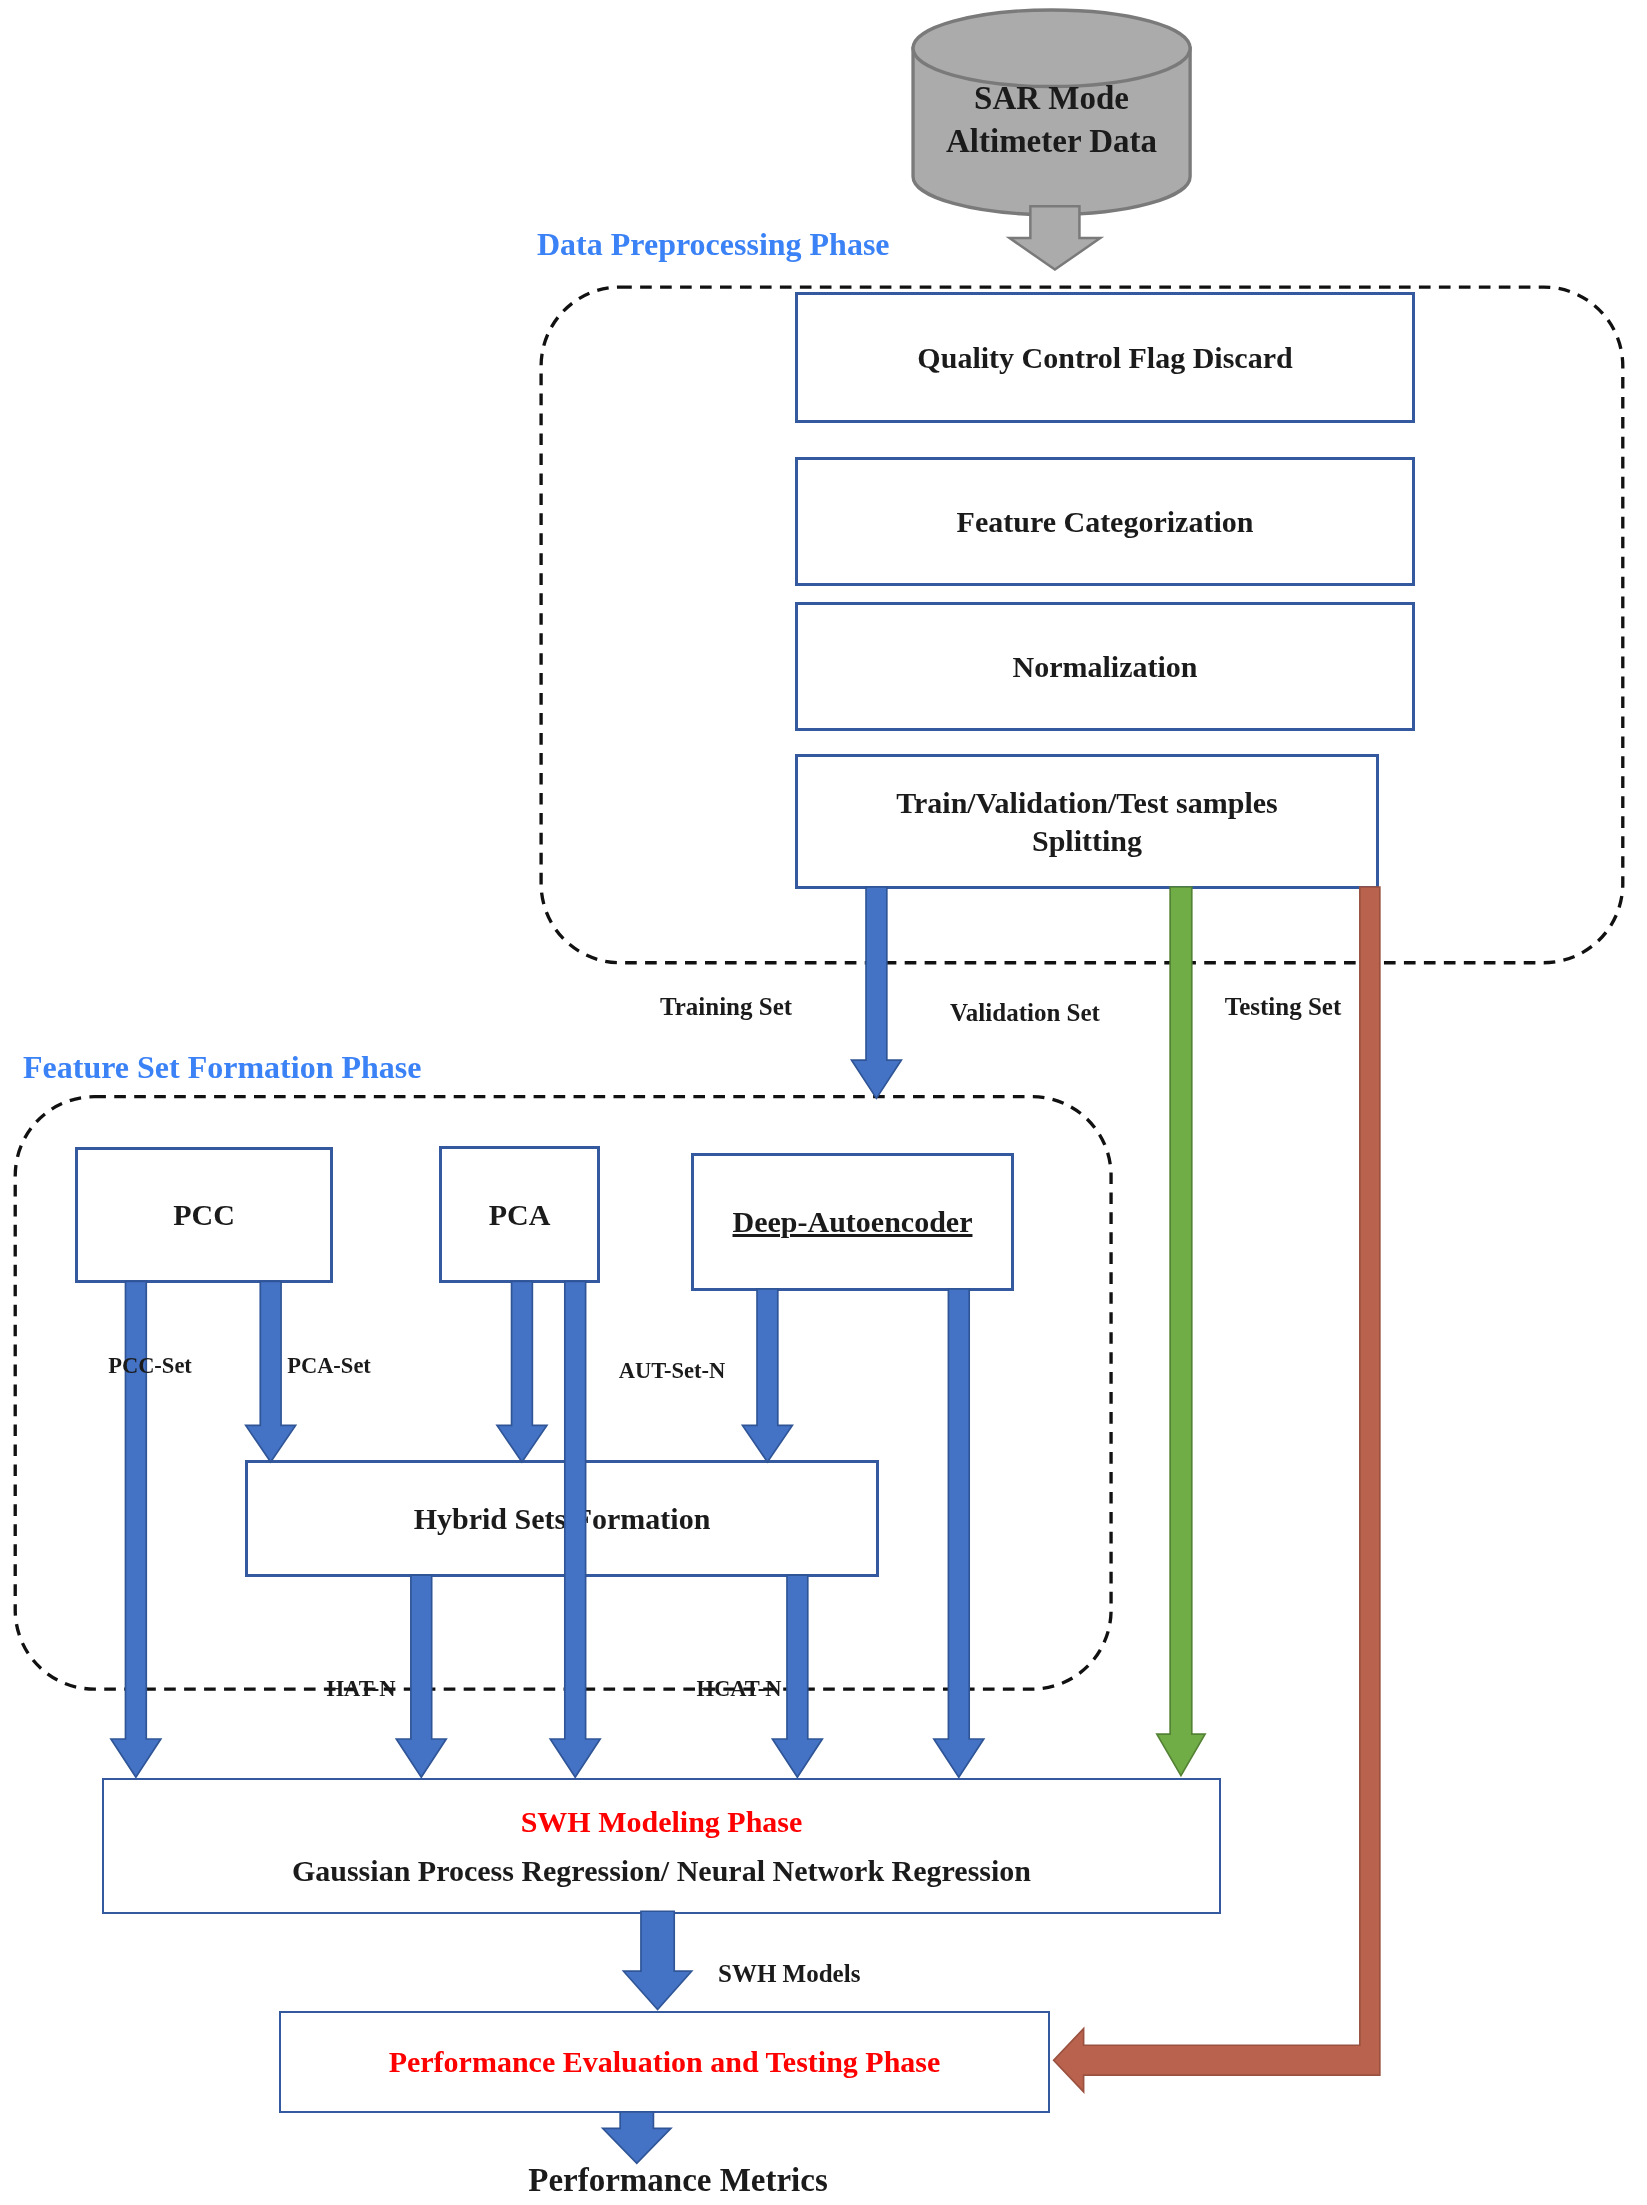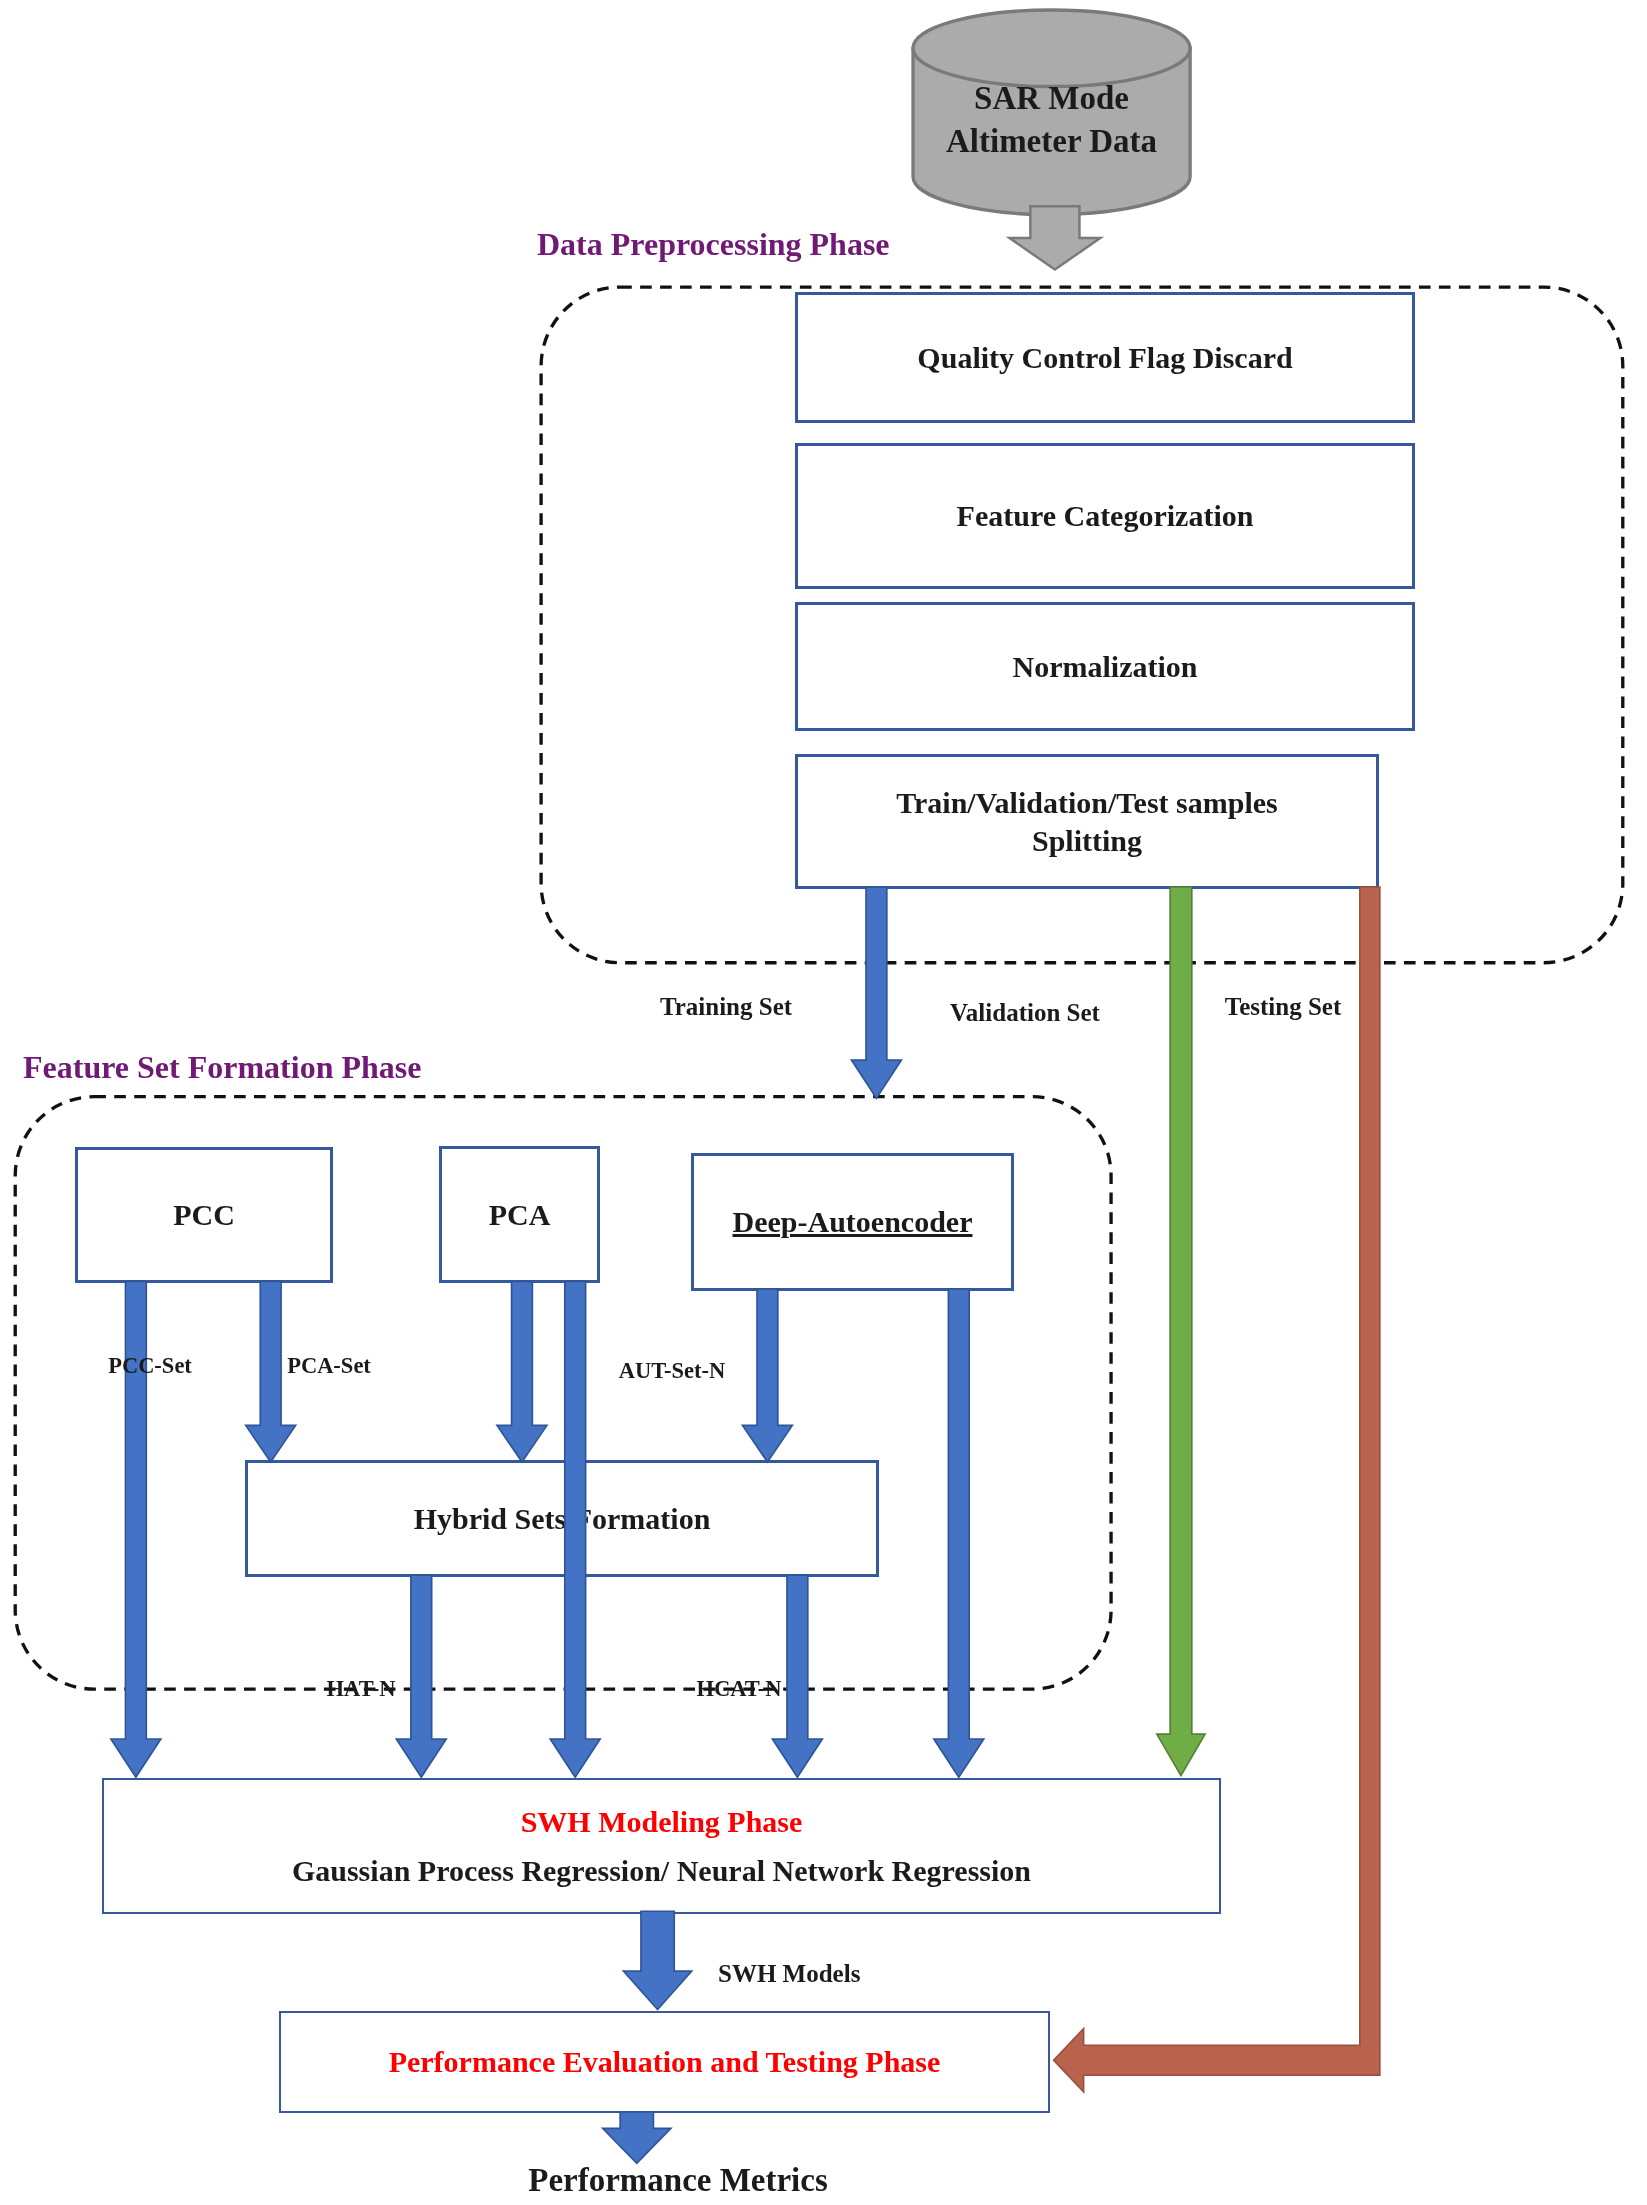--- a/index.html
+++ b/index.html
@@ -28,42 +28,42 @@
     z-index:2;
     box-sizing:border-box;
   }
   .node .wrap{max-width:466px;line-height:1.25;}
   .label{
     position:absolute;
     z-index:6;
     font-weight:bold;
     white-space:nowrap;
   }
-  .phase-title{color:#701a75;font-size:32px;}
+  .phase-title{color:#3b82f6;font-size:32px;}
   .set-label{font-size:22.5px;margin-top:28px;}
   .flow-label{font-size:25px;}
   .cyl-text{
     position:absolute;left:913px;top:77px;width:277px;
     z-index:6;text-align:center;font-weight:bold;font-size:33px;line-height:1.3;
   }
   .swh-box{flex-direction:column;justify-content:center;gap:15px;padding:8.3px 0;}
   .swh-title{color:#FF0000;font-size:30px;}
   .perf-title{color:#FF0000;font-size:30px;}
   .metrics{font-size:33px;}
 </style>
 </head>
 <body>
 
 <div class="canvas">
 
   <div class="node" style="left:795px;top:292px;width:620px;height:131px;">
     <span>Quality Control Flag Discard</span>
   </div>
 
-  <div class="node" style="left:795px;top:443px;width:620px;height:146px;">
+  <div class="node" style="left:795px;top:457px;width:620px;height:129px;">
     <span>Feature Categorization</span>
   </div>
 
   <div class="node" style="left:795px;top:602px;width:620px;height:129px;">
     <span>Normalization</span>
   </div>
 
   <div class="node" style="left:795px;top:754px;width:584px;height:135px;">
     <span class="wrap">Train/Validation/Test samples Splitting</span>
   </div>

